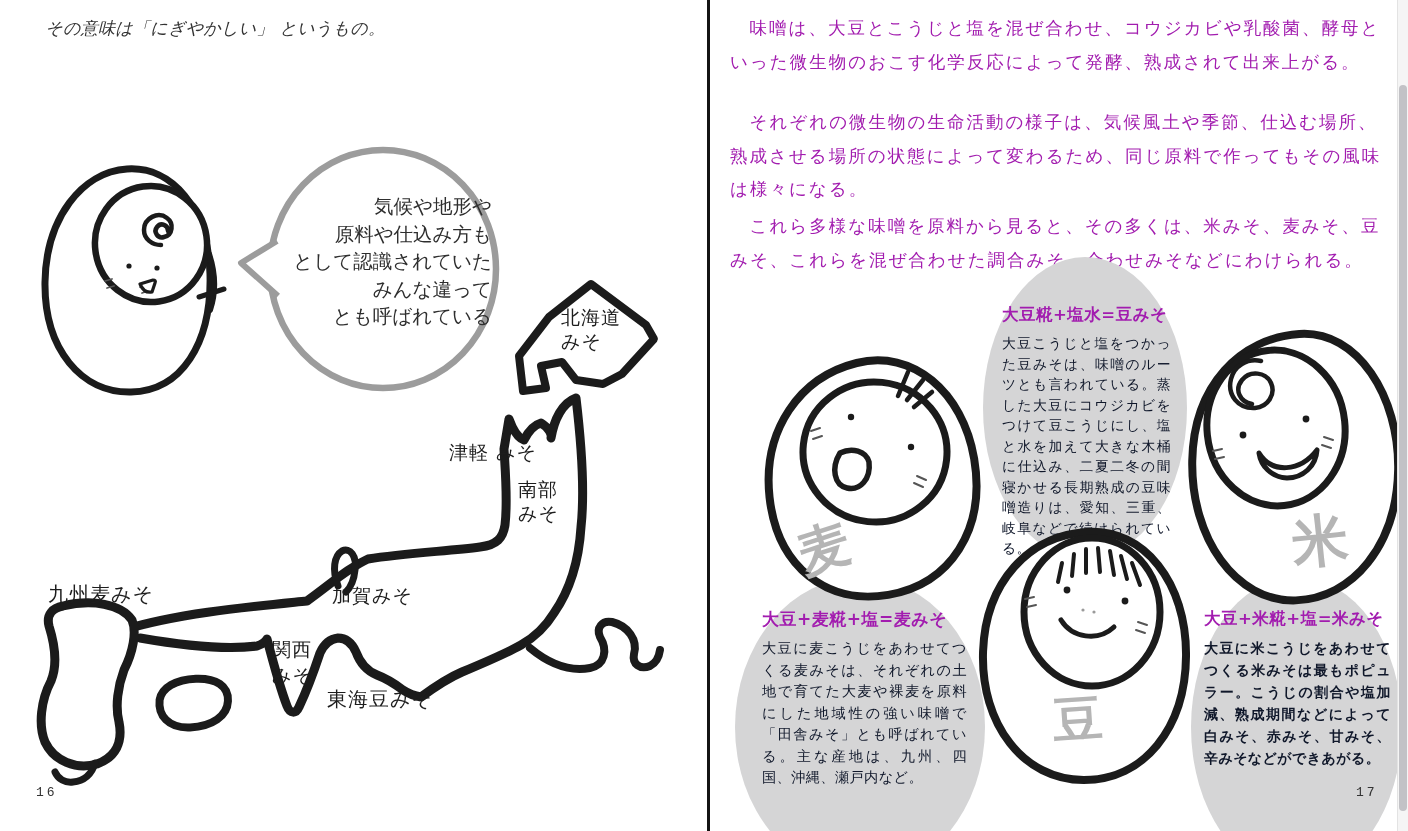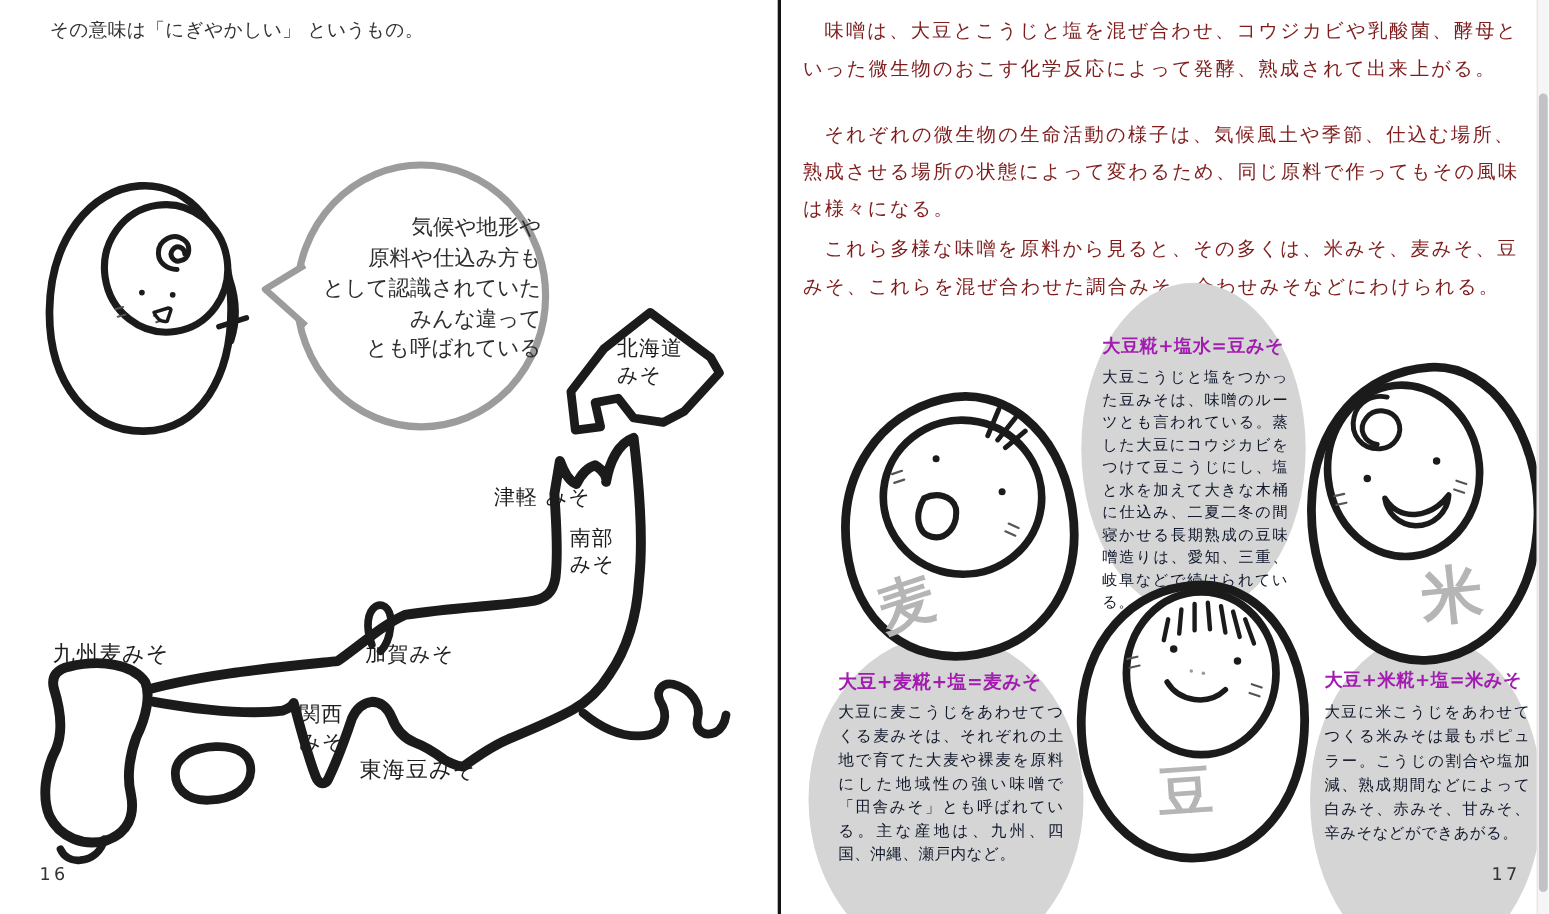--- a/index.html
+++ b/index.html
@@ -4,41 +4,41 @@
 <style>
   html,body{margin:0;padding:0;background:#ffffff;}
   .stage{
     position:relative;width:1408px;height:831px;background:#ffffff;
     overflow:hidden;
     font-family:"DejaVu Sans",sans-serif;color:#2a2a2a;
   }
   .abs{position:absolute;}
   
   .hand{font-family:"DejaVu Sans",sans-serif;color:#333;}
-  .serif{font-family:"Liberation Serif",serif;color:#7f1d1d;}
-  .para-left{left:28px;width:636px;font-size:17px;line-height:33px;letter-spacing:0.3px;white-space:pre-wrap;}
+  .serif{font-family:"Liberation Serif",serif;color:#a21caf;}
+  .para-left{left:28px;width:636px;font-size:17px;line-height:33px;letter-spacing:0.3px;white-space:pre-wrap;font-style:italic;}
   .para-right{left:730px;width:658px;font-size:17.5px;line-height:33.5px;letter-spacing:2px;white-space:pre-wrap;}
   
   .bubble-text{left:274px;top:193px;width:218px;text-align:right;
     font-size:19.5px;line-height:27.5px;color:#2e2e2e;z-index:3;}
   .map-label{font-size:19px;color:#1d1d1d;white-space:pre-line;line-height:24px;z-index:3;letter-spacing:1px;}
-  .page-num{font-size:16px;letter-spacing:3px;color:#333;z-index:5;}
+  .page-num{font-size:13px;letter-spacing:3px;color:#333;z-index:5;font-family:Liberation Mono, monospace;}
   svg.art{position:absolute;left:0;top:0;width:1408px;height:831px;pointer-events:none;}
   .z1{z-index:1}.z2{z-index:2}.z3{z-index:3}
   
   .note{
     border-radius:50%;background:#d5d5d6;z-index:2;box-sizing:border-box;
   }
   .note .note-title{font-weight:bold;font-size:16.5px;color:#a21caf;letter-spacing:0.5px;margin:0 0 7px 0;}
   .note .note-body{font-size:13.8px;line-height:20.5px;color:#0f172a;text-align:justify;letter-spacing:0.4px;}
   #note-bean{left:983px;top:257px;width:204px;height:302px;padding:47px 16px 0 19px;}
   #note-mugi{left:735px;top:577px;width:250px;height:300px;padding:31px 18px 0 27px;}
   #note-mugi .note-body{font-size:14.2px;line-height:21.5px;}
   #note-kome{left:1191px;top:577px;width:211px;height:300px;padding:31px 11px 0 13px;}
-  #note-kome .note-body{font-size:14px;line-height:22px;}
+  #note-kome .note-body{font-size:14px;line-height:22px;font-weight:bold;}
   
   .divider{left:707px;top:0;width:3px;height:831px;background:#141414;z-index:6;}
   .scroll-track{left:1397px;top:0;width:11px;height:831px;background:#f5f5f5;border-left:1px solid #e3e3e3;z-index:7;box-sizing:border-box;}
   .scroll-thumb{left:1399px;top:85px;width:8px;height:726px;background:#c2c2c6;border-radius:4px;z-index:8;}
 </style>
 </head>
 <body>
 
 <div class="stage">
 

